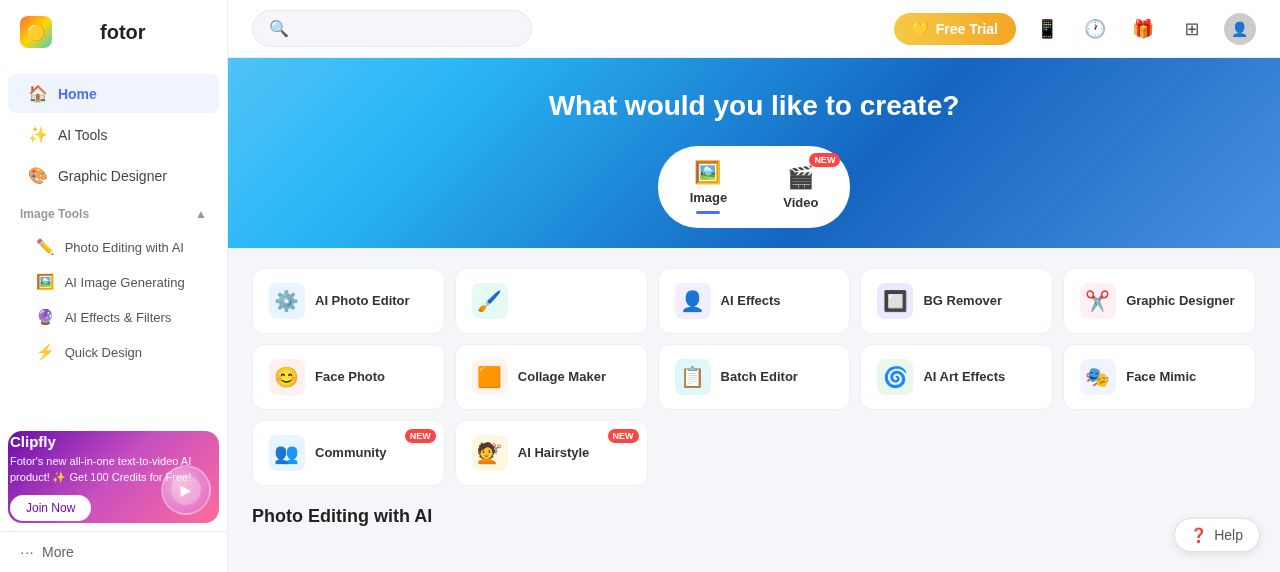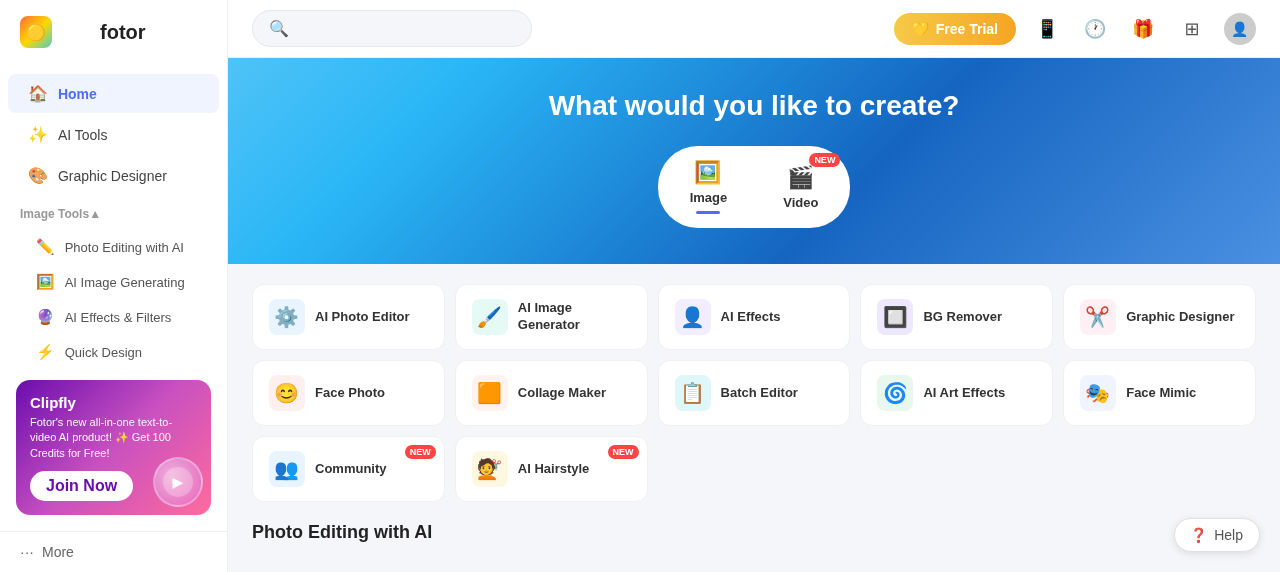--- a/index.html
+++ b/index.html
@@ -55,21 +55,21 @@
       margin: 2px 8px;
     }
     .nav-item.active {
       background: #f0f4ff;
       color: #4f6ef7;
       font-weight: 600;
     }
     .nav-section {
       display: flex;
       align-items: center;
-      justify-content: flex-start;
+      justify-content: space-between;
       padding: 8px 20px;
       font-size: 12px;
       color: #999;
       font-weight: 600;
       text-transform: none;
       margin-top: 4px;
     }
     .nav-sub-item {
       display: flex;
       align-items: center;
@@ -77,38 +77,38 @@
       padding: 8px 20px 8px 28px;
       cursor: pointer;
       font-size: 13px;
       color: #555;
       border-radius: 8px;
       margin: 1px 8px;
     }
 
     
     .clipfly-banner {
-      margin: 16px;
+      margin: 8px;
       background: linear-gradient(135deg, #6a0dad, #c850c0, #ff6b9d);
       border-radius: 14px;
-      padding: 14px;
+      padding: 2px;
       color: #fff;
       position: relative;
       overflow: hidden;
     }
     .clipfly-title { font-size: 15px; font-weight: 700; margin-bottom: 4px; }
     .clipfly-desc { font-size: 11px; line-height: 1.4; margin-bottom: 10px; opacity: 0.95; }
     .clipfly-btn {
       background: #fff;
       color: #6a0dad;
       border: none;
       border-radius: 20px;
       padding: 6px 16px;
-      font-size: 16px;
-      font-weight: 700;
+      font-size: 12px;
+      font-weight: 400;
       cursor: pointer;
     }
     .clipfly-sphere {
       position: absolute;
       right: 8px;
       bottom: 8px;
       width: 50px;
       height: 50px;
       background: radial-gradient(circle at 35% 35%, rgba(255,255,255,0.5), rgba(200,100,255,0.3));
       border-radius: 50%;
@@ -197,21 +197,21 @@
       display: flex;
       align-items: center;
       justify-content: center;
       font-size: 14px;
       cursor: pointer;
     }
 
     
     .hero {
       background: linear-gradient(135deg, #4fc3f7 0%, #29b6f6 20%, #1565c0 60%, #4a90e2 100%);
-      padding: 32px 24px 36px;
+      padding: 32px 24px 20px;
       text-align: center;
       position: relative;
     }
     .hero h1 {
       font-size: 28px;
       font-weight: 800;
       color: #fff;
       margin-bottom: 24px;
     }
     .toggle-container {
@@ -455,21 +455,20 @@
   <div class="tools-section">
     <div class="tools-grid" id="tools-grid">
         <div class="tool-card">
 
     <div class="tool-card-icon card-blue">⚙️</div>
     <span class="tool-card-label">AI Photo Editor</span>
   </div>
         <div class="tool-card">
 
     <div class="tool-card-icon card-teal">🖌️</div>
-    <span class="tool-card-label">AI Image Generator</span>
   </div>
         <div class="tool-card">
 
     <div class="tool-card-icon card-purple">👤</div>
     <span class="tool-card-label">AI Effects</span>
   </div>
         <div class="tool-card">
 
     <div class="tool-card-icon card-lavender">🔲</div>
     <span class="tool-card-label">BG Remover</span>

